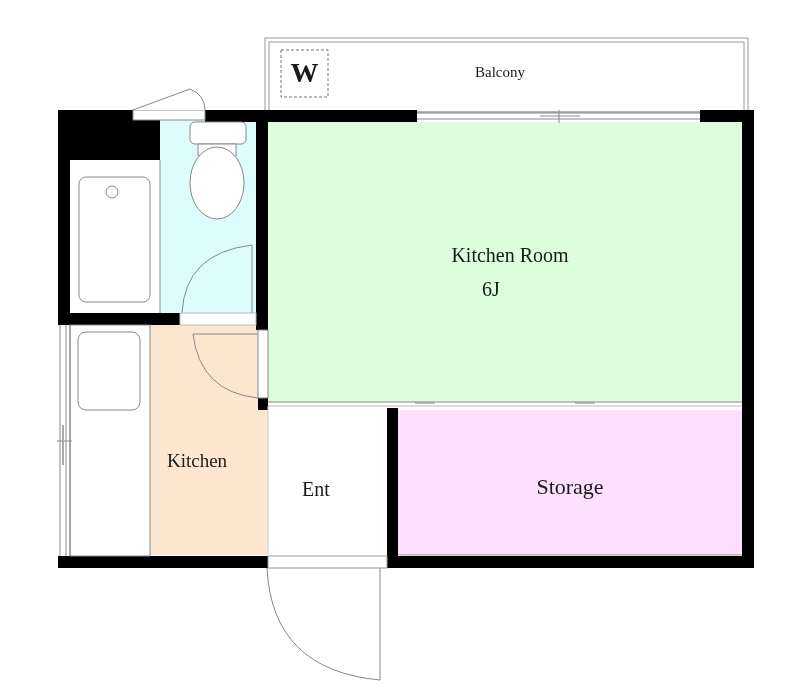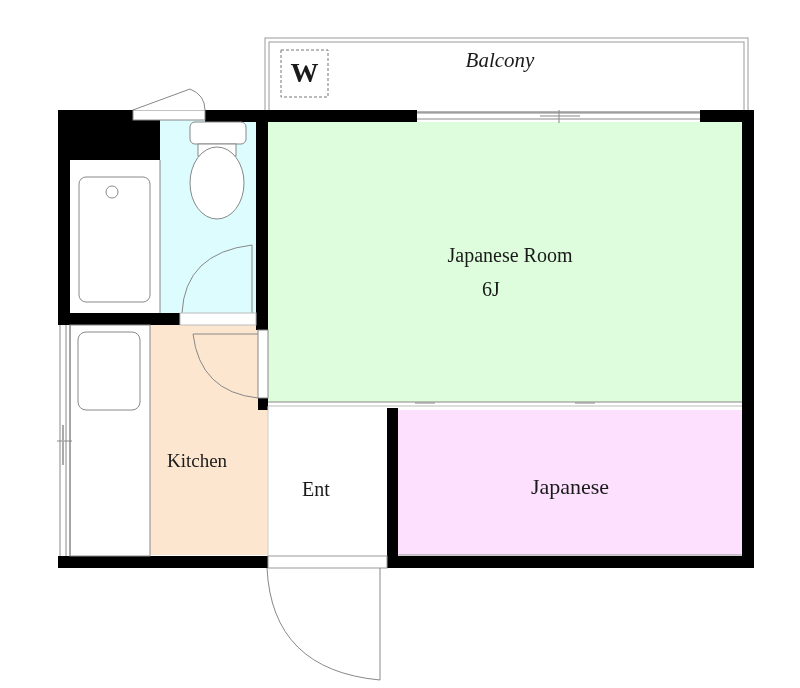--- a/index.html
+++ b/index.html
@@ -80,20 +80,20 @@
   <line x1="415" y1="403" x2="435" y2="403" stroke="#888"></line>
   <line x1="575" y1="403" x2="595" y2="403" stroke="#888"></line>
 
   <line x1="268" y1="406" x2="268" y2="556" stroke="#ccc"></line>
   <rect x="268" y="556" width="119" height="12" fill="#fff" stroke="#999" stroke-width="1"></rect>
   <path d="M267 568 Q272 670 380 680 L380 568" fill="none" stroke="#888" stroke-width="1"></path>
   <line x1="398" y1="555" x2="742" y2="555" stroke="#999"></line>
 </svg>
 
 <div class="lbl" style="left:281px;top:57px;width:47px;font-size:28px;font-weight:bold;">W</div>
-<div class="lbl" style="left:440px;top:48px;width:120px;font-size:21px;font-style:italic;">Balcony</div>
+<div class="lbl" style="left:440px;top:64px;width:120px;font-size:15px;">Balcony</div>
 
-<div class="lbl" style="left:410px;top:244px;width:200px;font-size:20px;">Japanese Room</div>
+<div class="lbl" style="left:410px;top:244px;width:200px;font-size:20px;">Kitchen Room</div>
 <div class="lbl" style="left:391px;top:278px;width:200px;font-size:20px;">6J</div>
 
 <div class="lbl" style="left:150px;top:450px;width:94px;font-size:19px;">Kitchen</div>
 <div class="lbl" style="left:268px;top:478px;width:96px;font-size:20px;">Ent</div>
-<div class="lbl" style="left:398px;top:474px;width:344px;font-size:22px;">Japanese</div>
+<div class="lbl" style="left:398px;top:474px;width:344px;font-size:22px;">Storage</div>
 
 </body></html>

